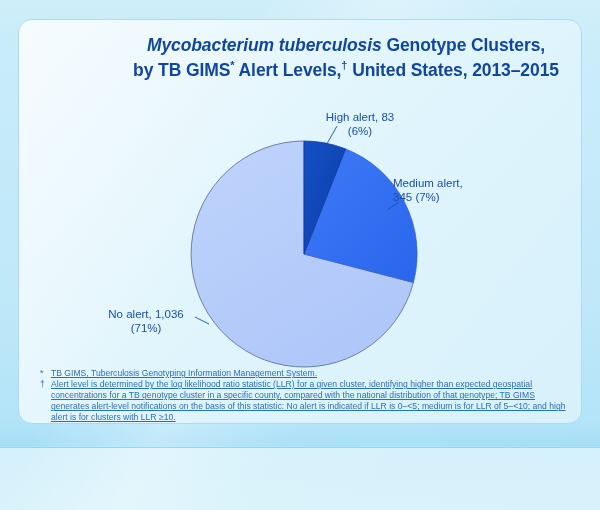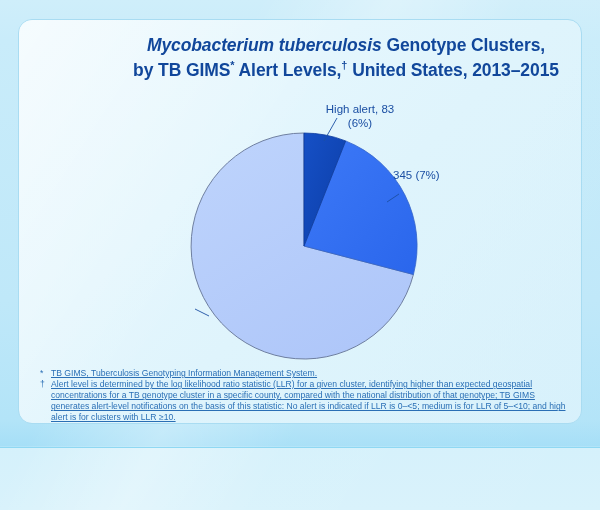--- a/index.html
+++ b/index.html
@@ -103,21 +103,21 @@
   #title sup {
     font-size: 11px;
     vertical-align: super;
     line-height: 0;
   }
 
   
   #chart-area {
     position: absolute;
     left: 0;
-    top: 4px;
+    top: 12px;
     width: 564px;
     height: 345px;
   }
   #pie-svg {
     position: absolute;
     left: 0;
     top: 0;
   }
 
   .pie-label {
@@ -215,24 +215,27 @@
         <line x1="368" y1="178" x2="380" y2="170" stroke="#1b4fa3" stroke-width="0.9"></line>
         <line x1="176" y1="285" x2="190" y2="292" stroke="#1b4fa3" stroke-width="0.9"></line>
       </svg>
 
       <div class="pie-label" id="label-high">
         <div>High alert, 83</div>
         <div>(6%)</div>
       </div>
 
       <div class="pie-label" id="label-medium">
+        <div>Medium alert,</div>
         <div>345 (7%)</div>
       </div>
 
       <div class="pie-label" id="label-no">
+        <div>No alert, 1,036</div>
+        <div>(71%)</div>
       </div>
     </div>
 
     <div id="footnotes">
       <div class="fn-row">
         <span class="fn-mark">*</span>
         <span class="fn-text">TB GIMS, Tuberculosis Genotyping Information Management System.</span>
       </div>
       <div class="fn-row">
         <span class="fn-mark">†</span>

